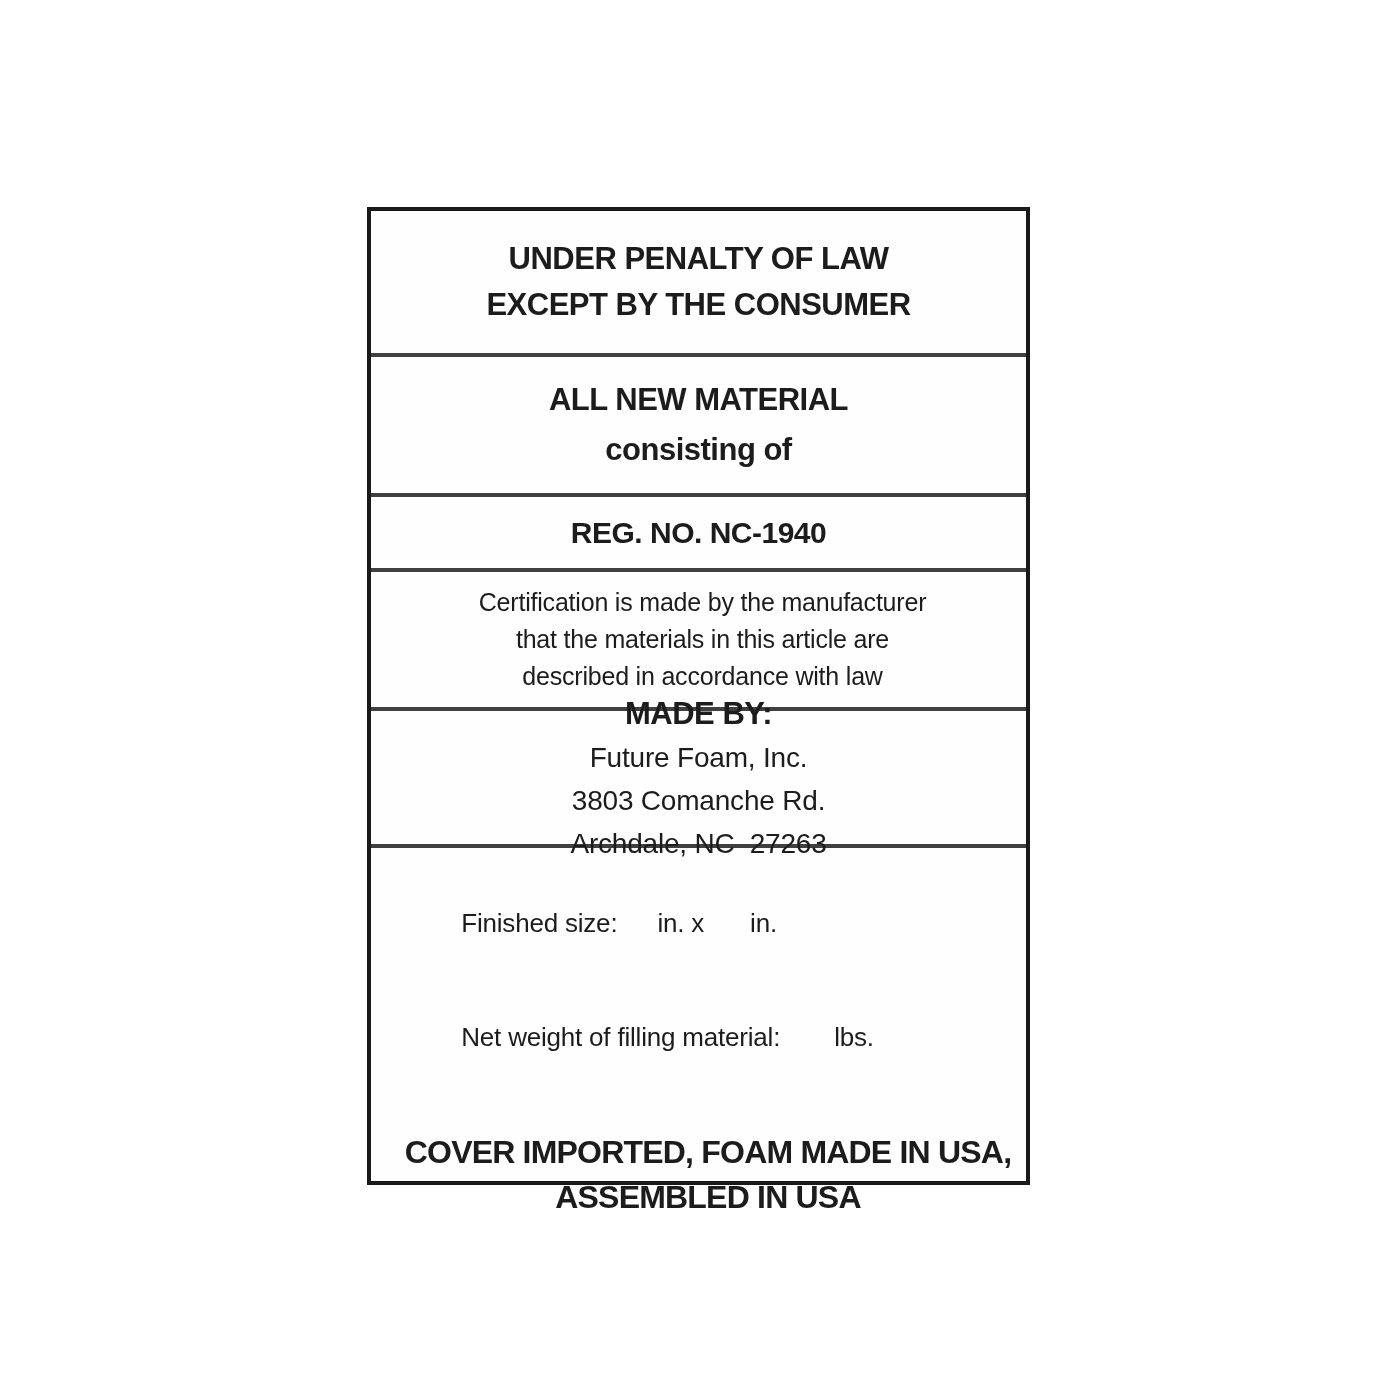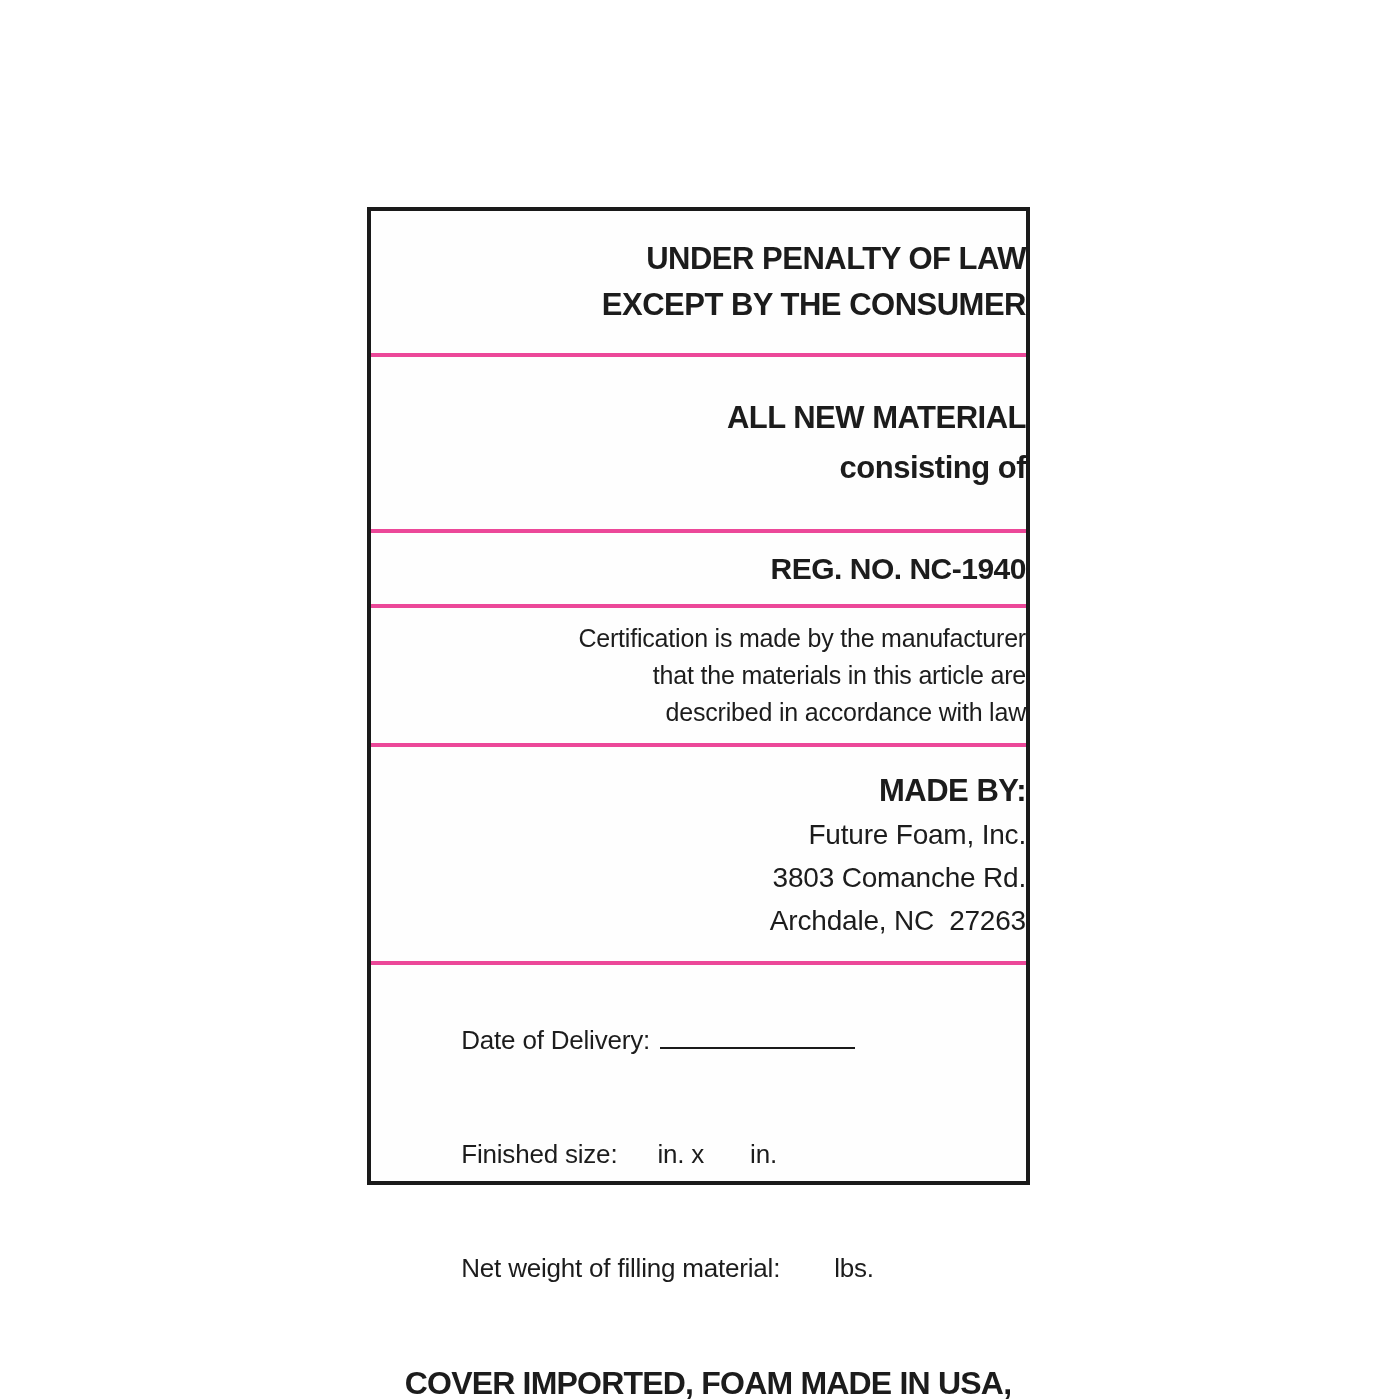--- a/index.html
+++ b/index.html
@@ -24,42 +24,42 @@
     width: 663px;
     height: 978px;
     box-sizing: border-box;
     border: 4px solid #1a1a1a;
     background: #fefefe;
     display: flex;
     flex-direction: column;
   }
   .sec {
     box-sizing: border-box;
-    border-bottom: 4px solid #ec4899;
+    border-bottom: 4px solid #404040;
     display: flex;
     flex-direction: column;
     justify-content: center;
-    align-items: flex-end;
+    align-items: center;
     text-align: center;
     flex: none;
   }
   .sec:last-child { border-bottom: none; }
   .pre { white-space: pre-wrap; }
 
   
   .sec-penalty { height: 146px; }
   .sec-penalty .line {
     font-weight: bold;
     font-size: 31px;
     line-height: 46px;
     letter-spacing: -0.5px;
   }
 
   
-  .sec-material { height: 176px; }
+  .sec-material { height: 140px; }
   .sec-material .line {
     font-weight: bold;
     font-size: 31px;
     line-height: 50px;
     letter-spacing: -0.5px;
   }
 
   
   .sec-reg { height: 75px; }
   .sec-reg .line {
@@ -70,21 +70,21 @@
 
   
   .sec-cert { height: 139px; padding-left: 8px; }
   .sec-cert .line {
     font-size: 25px;
     line-height: 37px;
     letter-spacing: -0.2px;
   }
 
   
-  .sec-madeby { height: 218px; padding-top: 2px; }
+  .sec-madeby { height: 137px; padding-top: 2px; }
   .sec-madeby .heading {
     font-weight: bold;
     font-size: 31px;
     line-height: 44px;
     letter-spacing: -0.5px;
   }
   .sec-madeby .line {
     font-size: 28px;
     line-height: 43px;
     letter-spacing: -0.2px;
@@ -154,23 +154,20 @@
     <div class="sec sec-madeby">
       <div class="heading pre">MADE BY:</div>
       <div class="line pre">Future Foam, Inc.</div>
       <div class="line pre">3803 Comanche Rd.</div>
       <div class="line pre">Archdale, NC  27263</div>
     </div>
 
     <div class="sec sec-details">
       <div class="details-block">
         <div class="details-row">
-          <span class="pre">Date of Delivery:</span><span class="blank-line"></span>
-        </div>
-        <div class="details-row">
           <span class="pre">Finished size:</span><span class="unit-1 pre">in. x</span><span class="unit-2 pre">in.</span>
         </div>
         <div class="details-row">
           <span class="pre">Net weight of filling material:</span><span class="unit-3 pre">lbs.</span>
         </div>
       </div>
       <div class="origin-block">
         <div class="line pre">COVER IMPORTED, FOAM MADE IN USA,</div>
         <div class="line pre">ASSEMBLED IN USA</div>
       </div>

